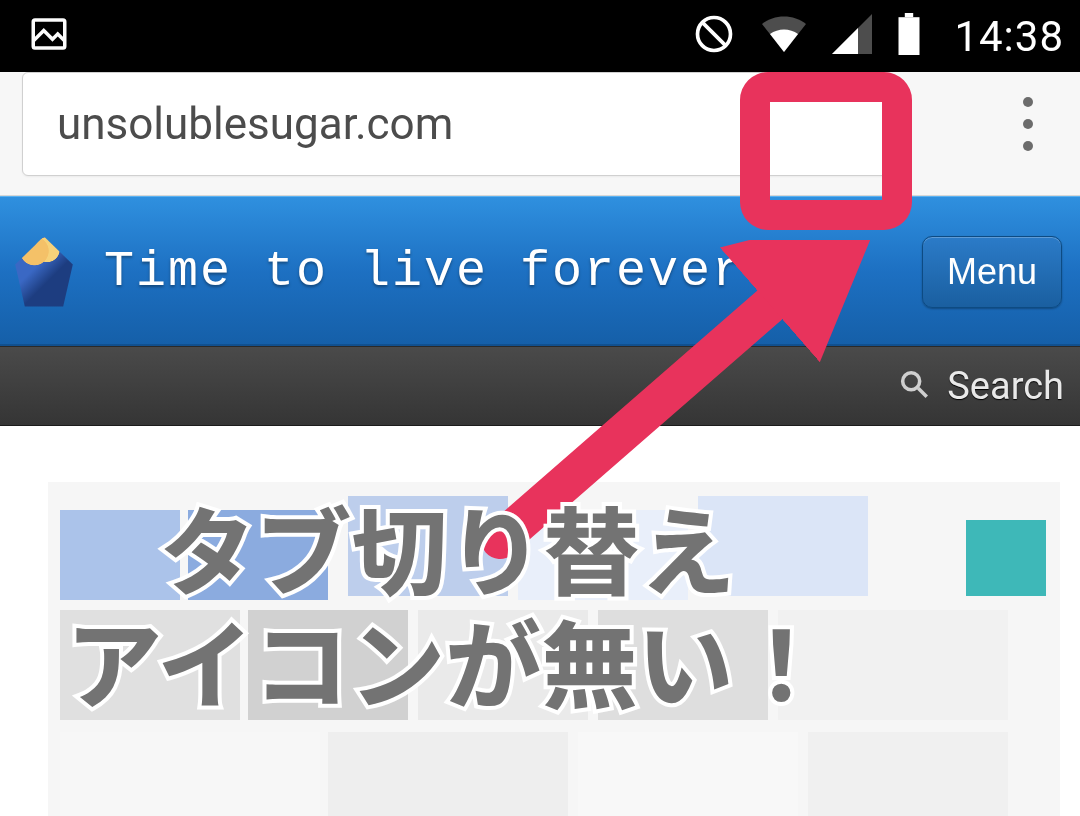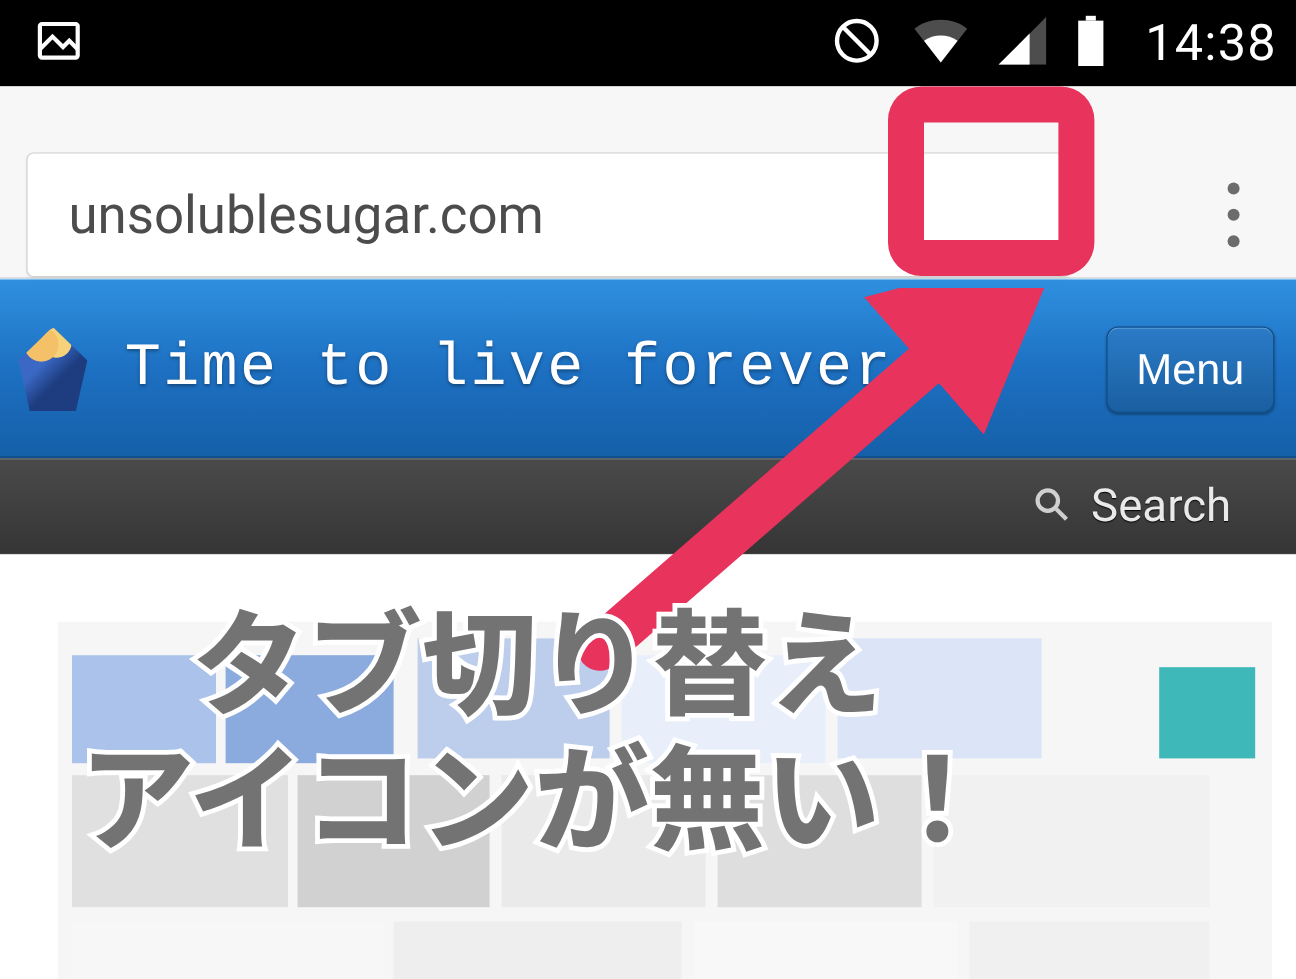--- a/index.html
+++ b/index.html
@@ -13,24 +13,24 @@
     display: flex;
     align-items: center;
     padding: 0 16px 0 28px;
   }
   .status-left { display: flex; align-items: center; gap: 20px; }
   .status-right { margin-left: auto; display: flex; align-items: center; gap: 24px; }
   .clock { font-size: 42px; font-weight: 400; letter-spacing: 1px; margin-left: 8px; }
 
   
   .addrbar-row {
-    height: 160px;
+    height: 124px;
     background: #f7f7f7;
     display: flex;
-    align-items: flex-end;
+    align-items: flex-start;
     padding: 0 16px 0 22px;
     border-bottom: 1px solid #d7d7d7;
     position: relative;
   }
   .addr-input {
     flex: 1;
     height: 104px;
     border: 1px solid #d0d0d0;
     border-radius: 6px;
     background: #fff;
@@ -99,21 +99,21 @@
 
   
   .search-strip {
     height: 80px;
     background: linear-gradient(to bottom, #4a4a4a, #353535);
     border-top: 1px solid #2a2a2a;
     border-bottom: 1px solid #1c1c1c;
     display: flex;
     align-items: center;
     justify-content: flex-end;
-    padding-right: 54px;
+    padding-right: 16px;
     gap: 16px;
   }
   .search-label { color: #e9e9e9; font-size: 38px; text-shadow: 0 1px 1px #000; }
 
   
   .page-body {
     height: 410px;
     background: #fff;
     position: relative;
     overflow: hidden;

